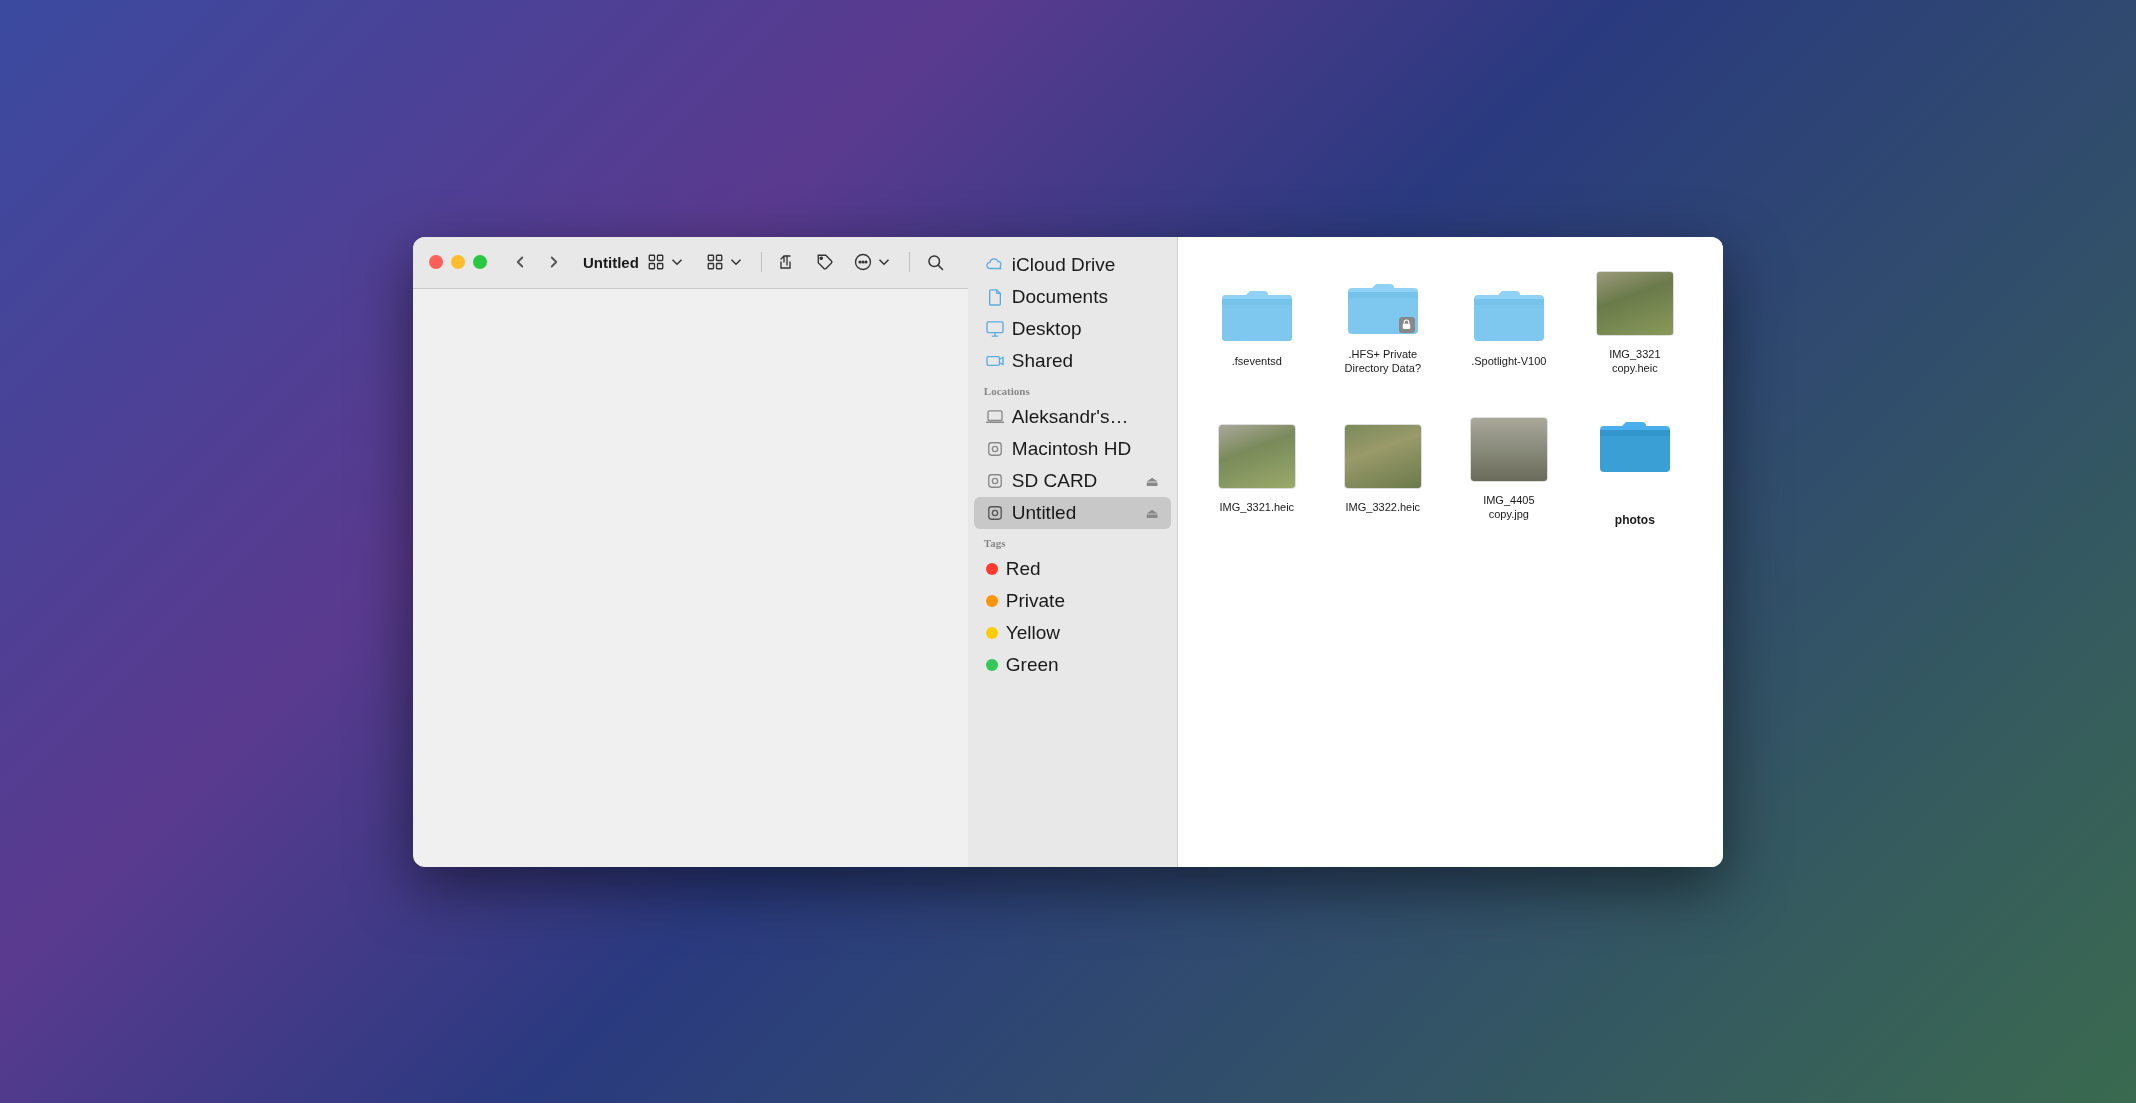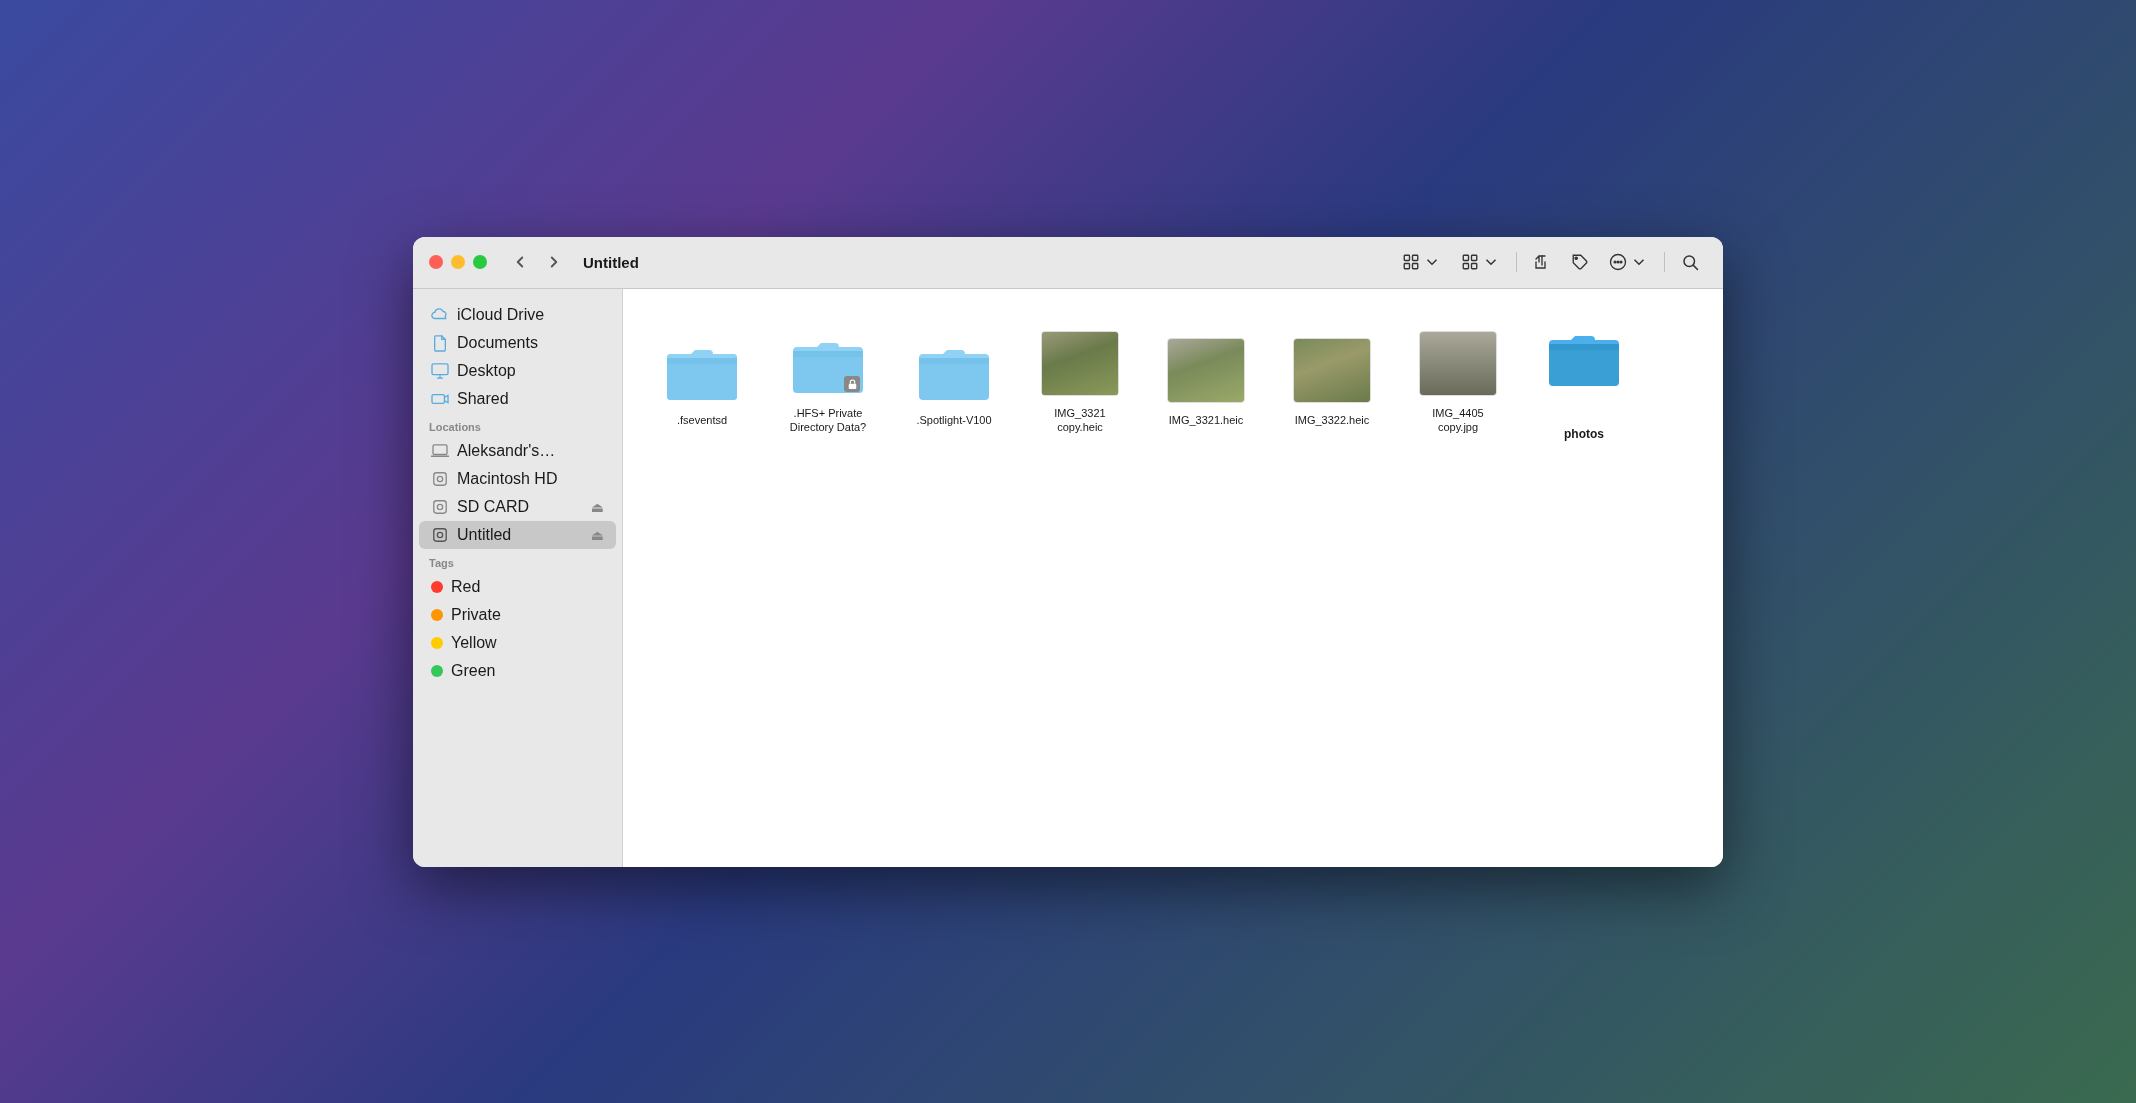--- a/index.html
+++ b/index.html
@@ -12,21 +12,21 @@
       justify-content: center;
       font-family: -apple-system, BlinkMacSystemFont, 'SF Pro Text', 'Helvetica Neue', sans-serif;
     }
     .window {
       width: 1310px;
       height: 630px;
       background: #f0f0f0;
       border-radius: 12px;
       box-shadow: 0 20px 60px rgba(0,0,0,0.5);
       display: flex;
-      flex-direction: column;
+      flex-direction: row;
       overflow: hidden;
     }
     
     .toolbar {
       display: flex;
       align-items: center;
       background: #e8e8e8;
       border-bottom: 1px solid #c8c8c8;
       padding: 0 16px;
       height: 52px;
@@ -108,41 +108,42 @@
       overflow-y: auto;
       flex-shrink: 0;
     }
     .sidebar-section-header {
       font-size: 11px;
       font-weight: 600;
       color: #888;
       padding: 8px 16px 4px 16px;
       text-transform: none;
       letter-spacing: 0;
+      font-family: Liberation Serif, serif;
     }
     .sidebar-item {
       display: flex;
       align-items: center;
       padding: 5px 12px;
       cursor: pointer;
       border-radius: 6px;
       margin: 0 6px;
       gap: 8px;
     }
     .sidebar-item.active { background: #c8c8c8; }
     .sidebar-item-icon {
       width: 18px;
       height: 18px;
       flex-shrink: 0;
       display: flex;
       align-items: center;
       justify-content: center;
     }
     .sidebar-item-label {
-      font-size: 16px;
+      font-size: 19px;
       color: #1a1a1a;
     }
     .sidebar-eject {
       margin-left: auto;
       font-size: 14px;
       color: #888;
     }
     .tag-dot {
       width: 12px;
       height: 12px;

